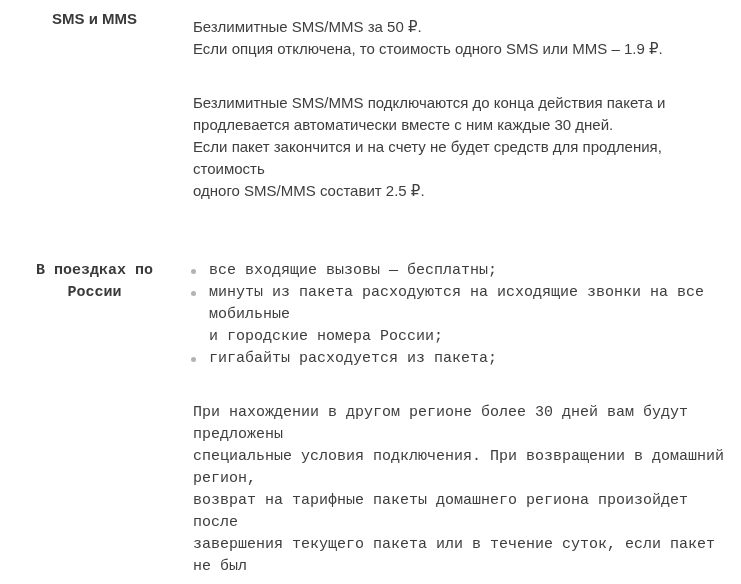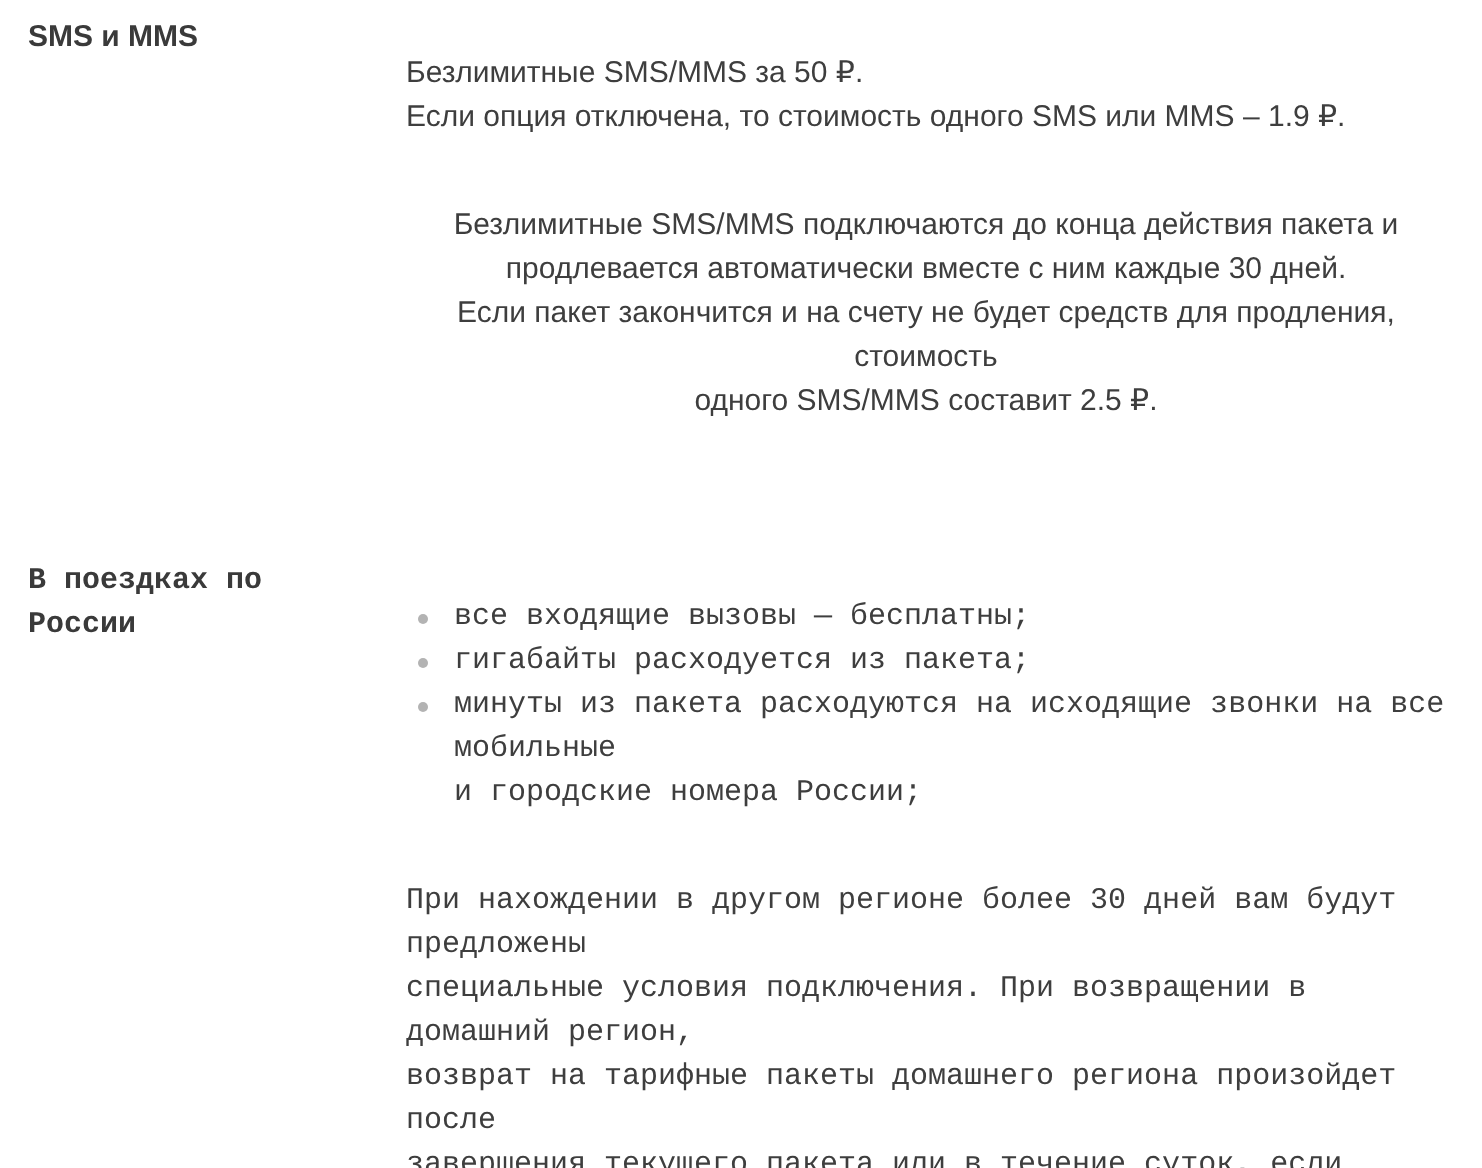--- a/index.html
+++ b/index.html
@@ -25,40 +25,40 @@
     display: flex;
     align-items: flex-start;
   }
   .section-label {
     flex: 0 0 171px;
     width: 171px;
     font-weight: bold;
     color: #3a3a3a;
     padding-right: 10px;
     box-sizing: border-box;
+    text-align: center;
   }
   .section-content {
     flex: 1 1 auto;
     min-width: 0;
   }
   .para {
-    margin: 18px;
+    margin: 8px;
     white-space: pre-line;
   }
   .para + .para {
     margin-top: 32px;
-    text-align: center;
   }
   .section-travel {
     margin-top: 50px;
     font-family: Liberation Mono, monospace;
   }
   .bullet-list {
     list-style: none;
-    margin: 18px;
+    margin: 0;
     padding: 0;
   }
   .bullet-item {
     display: flex;
     align-items: flex-start;
   }
   .bullet-dot {
     flex: 0 0 5px;
     width: 5px;
     height: 5px;
@@ -95,26 +95,26 @@
     <div class="section-label">В поездках по России</div>
     <div class="section-content">
 
       <ul class="bullet-list">
         <li class="bullet-item">
           <span class="bullet-dot"></span>
           <span class="bullet-text">все входящие вызовы — бесплатны;</span>
         </li>
         <li class="bullet-item">
           <span class="bullet-dot"></span>
-          <span class="bullet-text">гигабайты расходуется из пакета;</span>
+          <span class="bullet-text">минуты из пакета расходуются на исходящие звонки на все мобильные
+и городские номера России;</span>
         </li>
         <li class="bullet-item">
           <span class="bullet-dot"></span>
-          <span class="bullet-text">минуты из пакета расходуются на исходящие звонки на все мобильные
-и городские номера России;</span>
+          <span class="bullet-text">гигабайты расходуется из пакета;</span>
         </li>
       </ul>
 
       <p class="para outro">При нахождении в другом регионе более 30 дней вам будут предложены
 специальные условия подключения. При возвращении в домашний регион,
 возврат на тарифные пакеты домашнего региона произойдет после
 завершения текущего пакета или в течение суток, если пакет не был
 подключен.</p>
     </div>
   </section>

